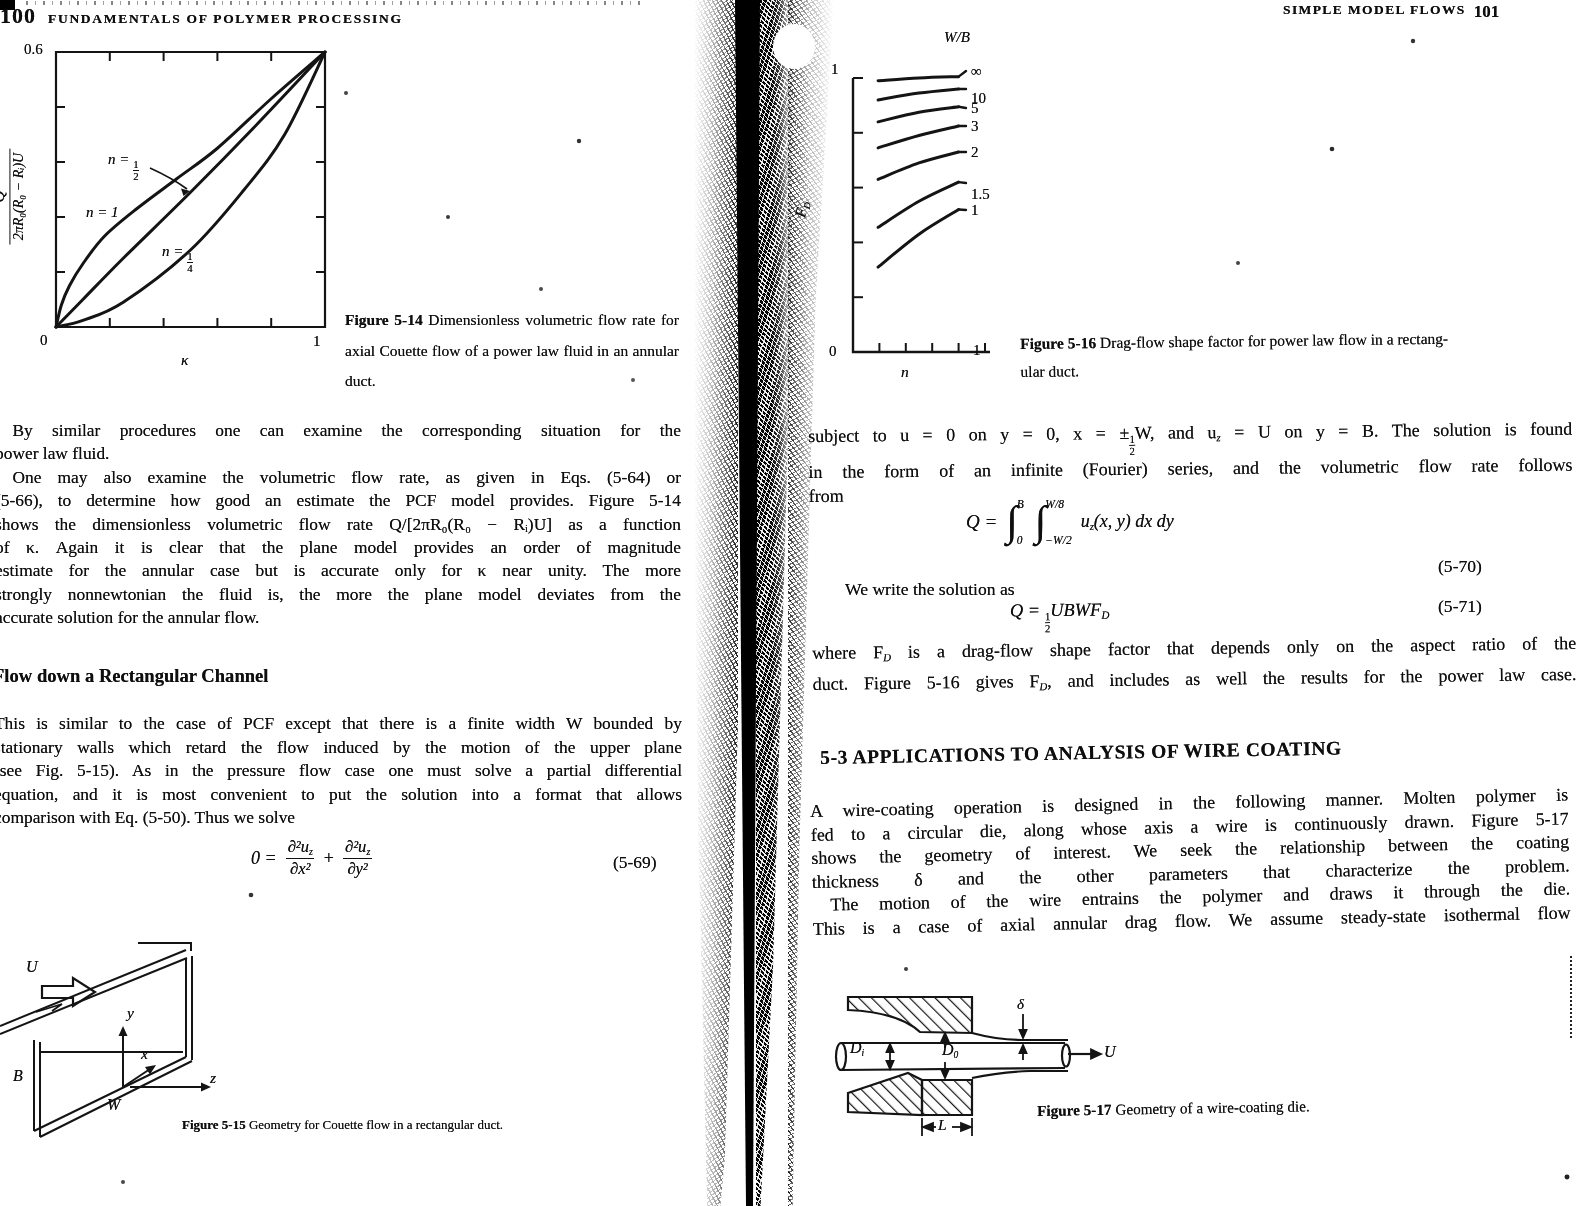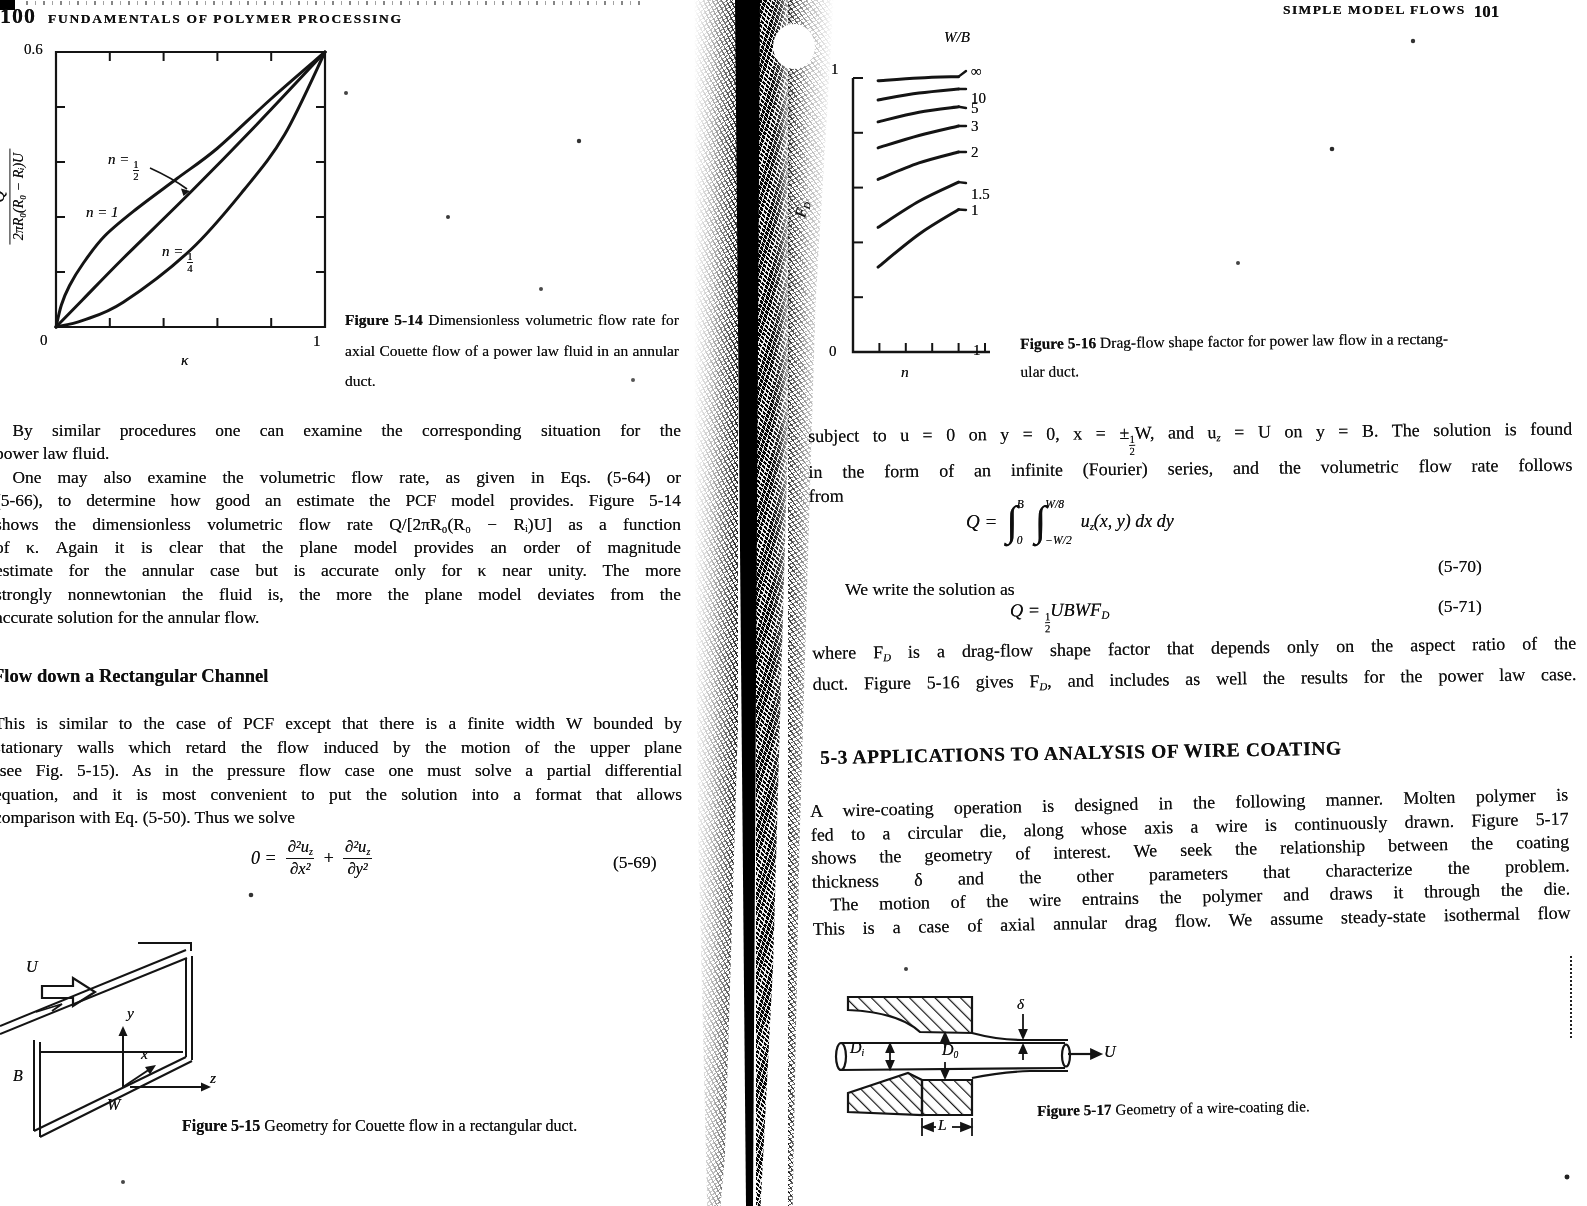--- a/index.html
+++ b/index.html
@@ -53,21 +53,21 @@
   #eq71{left:1010px;top:600px;font-size:18.4px;font-style:italic;transform:rotate(-.6deg);}
   #eq71num{left:1438px;top:596px;font-size:17.6px;}
   .intwrap{display:inline-flex;align-items:center;margin:0 2px;}
   .intglyph{font-size:42px;line-height:.9;font-style:normal;}
   .intlims{display:inline-flex;flex-direction:column;justify-content:space-between;height:48px;font-size:11.5px;margin-left:-1px;font-style:italic;}
 
   
   .fig-label{font-size:15px;}
   .cap{font-size:15.5px;}
   #cap14{left:345px;top:305px;width:334px;line-height:30.5px;text-align:justify;}
-  #cap15{left:182px;top:1117px;font-size:16px;}
+  #cap15{left:182px;top:1117px;font-size:13px;}
   #cap16{left:1020px;top:330px;width:474px;line-height:28px;transform:rotate(-.7deg);transform-origin:left top;}
   #cap17{left:1037px;top:1102px;font-size:15.2px;transform:rotate(-1deg);transform-origin:left top;}
 
   #f14-y05{left:24px;top:41px;}
   #f14-ylab{left:-76px;top:178px;width:170px;text-align:center;transform:rotate(-90deg);font-size:14.5px;font-style:italic;}
   #f14-ylab .bden{border-top:1.4px solid #111;font-size:14px;}
   #f14-x0{left:40px;top:332px;}
   #f14-x1{left:313px;top:333px;}
   #f14-k{left:181px;top:351px;font-size:15.5px;}
   #f14-n1{left:86px;top:204px;}

